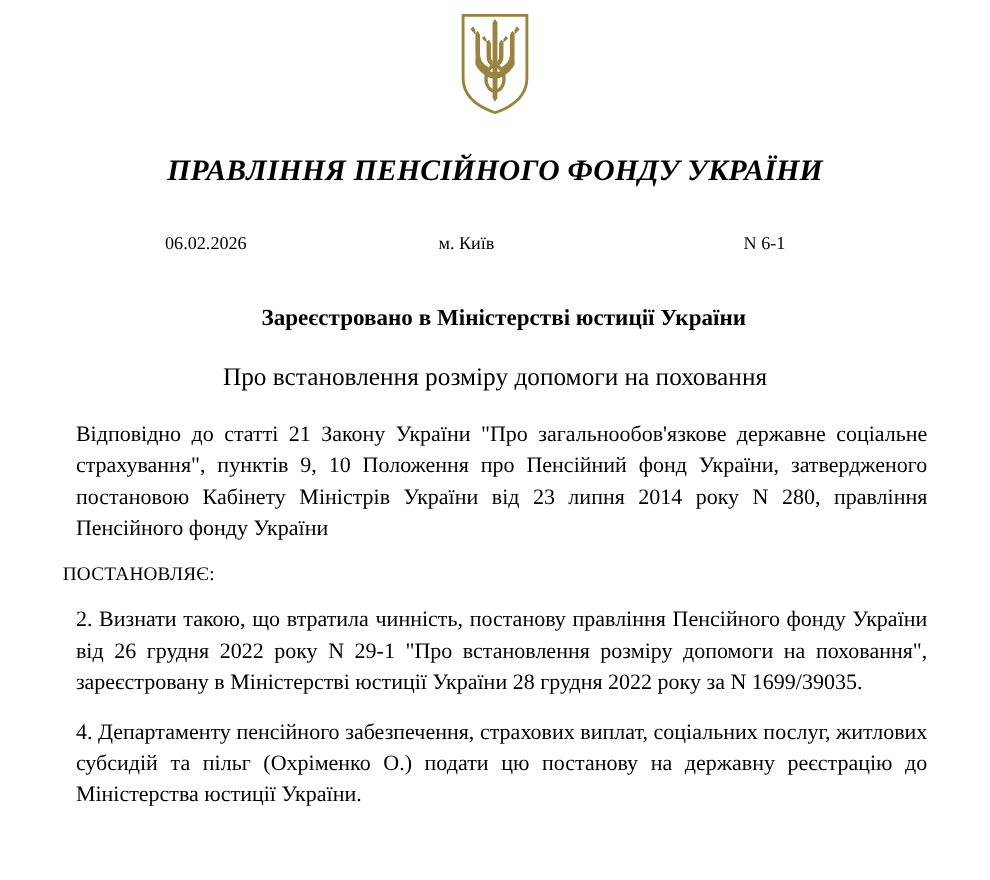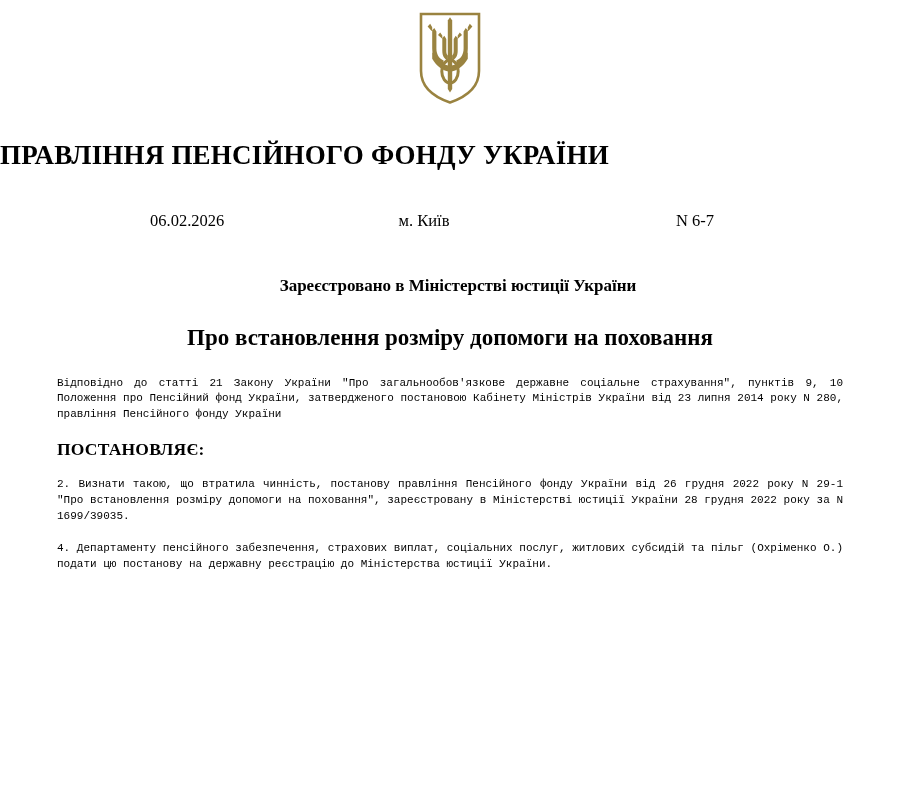--- a/index.html
+++ b/index.html
@@ -33,25 +33,27 @@
     padding-top: 11px;
   }
   .emblem {
     display: block;
     width: 64px;
     height: 94px;
   }
 
   
   .org-title {
+    text-align: center;
     font-weight: bold;
     font-size: 27px;
     letter-spacing: 0.2px;
     margin: 36px 0 0 0;
     line-height: 1.1;
+    font-style: italic;
   }
   .doc-type {
     text-align: center;
     font-weight: bold;
     font-size: 24px;
     letter-spacing: 0.2px;
     margin: 38px 0 0 0;
     line-height: 1.1;
   }
 
@@ -80,54 +82,53 @@
     position: absolute;
     left: 676px;
     top: 0;
     white-space: nowrap;
   }
 
   
   .registration {
     text-align: center;
     font-weight: bold;
-    font-size: 17px;
+    font-size: 21px;
     line-height: 1.32;
     margin: 42px 0 0 0;
     padding-left: 16px;
   }
   .registration div {
     white-space: nowrap;
   }
 
   
   .subject {
     text-align: center;
-    font-weight: bold;
+    font-weight: normal;
     font-size: 23px;
     margin: 28px 0 0 0;
     line-height: 1.15;
   }
 
   
   .body {
     margin: 24px 57px 0 57px;
     width: 786px;
     box-sizing: border-box;
   }
   .para {
     text-align: justify;
     text-justify: inter-word;
-    font-size: 11px;
+    font-size: 20px;
     line-height: 1.42;
-    margin: 0 0 17px 0;
-    font-family: Liberation Mono, monospace;
+    margin: 0 0 17px 12px;
   }
   .enacts {
-    font-weight: bold;
+    font-weight: normal;
     font-size: 17.5px;
     text-align: left;
     margin: 0 0 17px 0;
     letter-spacing: 0.2px;
   }
 </style>
 </head>
 <body>
 
 <div class="page">
@@ -168,21 +169,21 @@
       <ellipse cx="32" cy="60.5" rx="8.2" ry="11.5" fill="none" stroke="#9a8340" stroke-width="3"></ellipse>
     </svg>
   </div>
 
   <h1 class="org-title">ПРАВЛІННЯ ПЕНСІЙНОГО ФОНДУ УКРАЇНИ</h1>
 
 
   <div class="meta-row">
     <span class="meta-date">06.02.2026</span>
     <span class="meta-city">м. Київ</span>
-    <span class="meta-number">N 6-7</span>
+    <span class="meta-number">N 6-1</span>
   </div>
 
   <div class="registration">
     <div>Зареєстровано в Міністерстві юстиції України</div>
   </div>
 
   <h3 class="subject">Про встановлення розміру допомоги на поховання</h3>
 
   <div class="body">
     <p class="para">Відповідно до статті 21 Закону України "Про загальнообов'язкове державне соціальне страхування", пунктів 9, 10 Положення про Пенсійний фонд України, затвердженого постановою Кабінету Міністрів України від 23 липня 2014 року N 280, правління Пенсійного фонду України</p>

